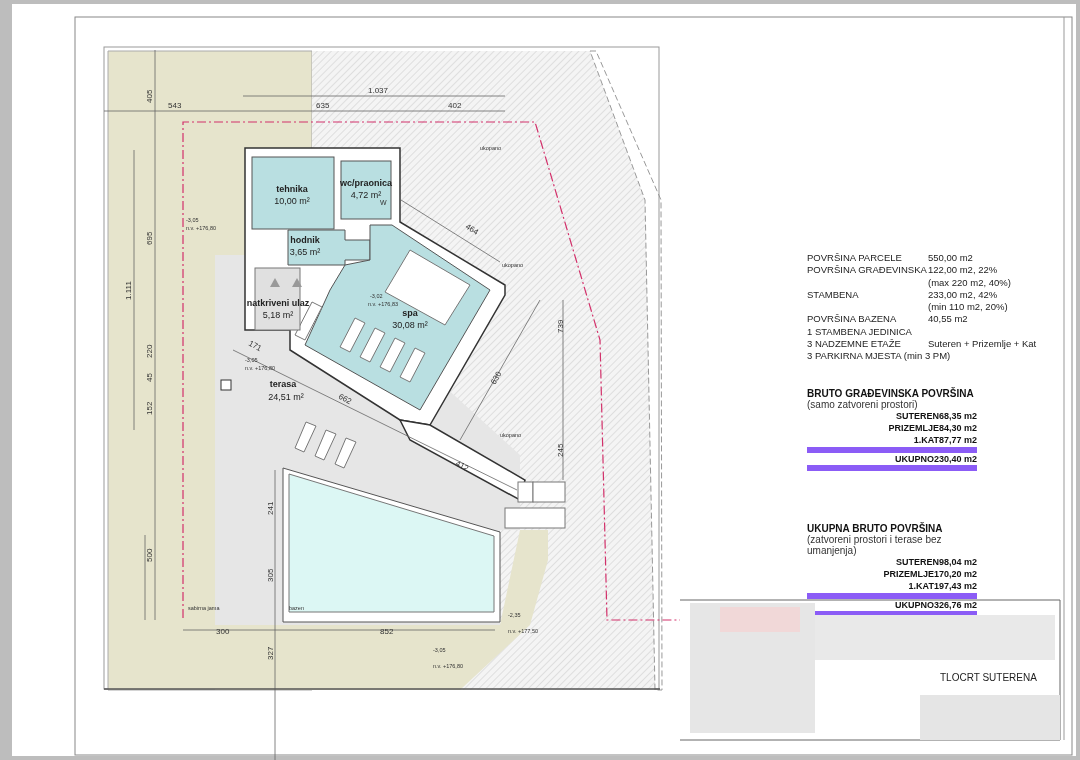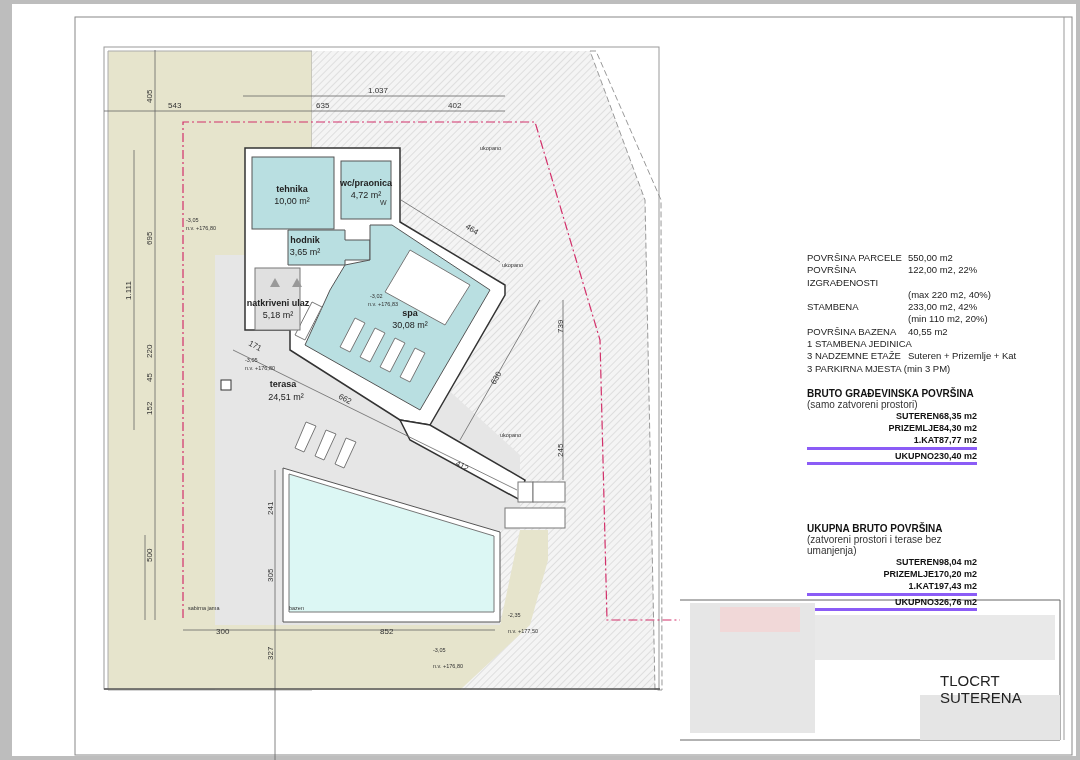--- a/index.html
+++ b/index.html
@@ -1,28 +1,28 @@
 <!DOCTYPE html>
 <html><head>
 <meta charset="utf-8">
 <style>
   html,body{margin:0;padding:0;}
   body{width:1080px;height:760px;background:#bdbdbd;position:relative;overflow:hidden;font-family:"Liberation Sans",sans-serif;}
   .sheet{position:absolute;left:12px;top:4px;width:1064px;height:752px;background:#fff;}
   svg text{font-family:"Liberation Sans",sans-serif;}
   .info{position:absolute;font-size:9.5px;color:#222;line-height:12.3px;}
   .info .row{display:flex;}
-  .info .k{width:101px;}
+  .info .k{width:121px;}
   .tbl{position:absolute;font-size:9px;color:#111;width:170px;}
   .tbl .h{font-weight:bold;font-size:10px;}
   .tbl .sub{font-size:10px;color:#333;}
   .tbl .r{display:flex;justify-content:flex-end;font-weight:bold;line-height:12.2px;}
-  .tbl .u{border-bottom:3px solid #8b5cf6;}
+  .tbl .u{border-bottom:6px solid #8b5cf6;}
   .blur{position:absolute;background:#e4e4e4;}
-  .title{position:absolute;left:940px;top:672px;font-size:15px;color:#222;}
+  .title{position:absolute;left:940px;top:672px;font-size:10px;color:#222;}
 </style>
 </head>
 <body>
 
 <div class="sheet"></div>
 
 <svg width="1080" height="760" style="position:absolute;left:0;top:0">
   <defs>
     <pattern id="hatch" width="5" height="5" patternUnits="userSpaceOnUse" patternTransform="rotate(45)">
       <rect width="5" height="5" fill="#f4f4f4"></rect>
@@ -165,21 +165,21 @@
   <line x1="680" y1="740" x2="1060" y2="740" stroke="#666"></line>
   <line x1="1064" y1="17" x2="1064" y2="740" stroke="#999"></line>
 </svg>
 
 <div class="info" style="left:807px;top:252px;">
   <div class="row">
       <span class="k">POVRŠINA PARCELE</span>
       <span>550,00 m2</span>
     </div>
   <div class="row">
-      <span class="k">POVRŠINA IZGRAĐENOSTI</span>
+      <span class="k">POVRŠINA GRAĐEVINSKA</span>
       <span>122,00 m2, 22%</span>
     </div>
   <div class="row">
       <span class="k"></span>
       <span>(max 220 m2, 40%)</span>
     </div>
   <div class="row">
       <span class="k">STAMBENA</span>
       <span>233,00 m2, 42%</span>
     </div>

